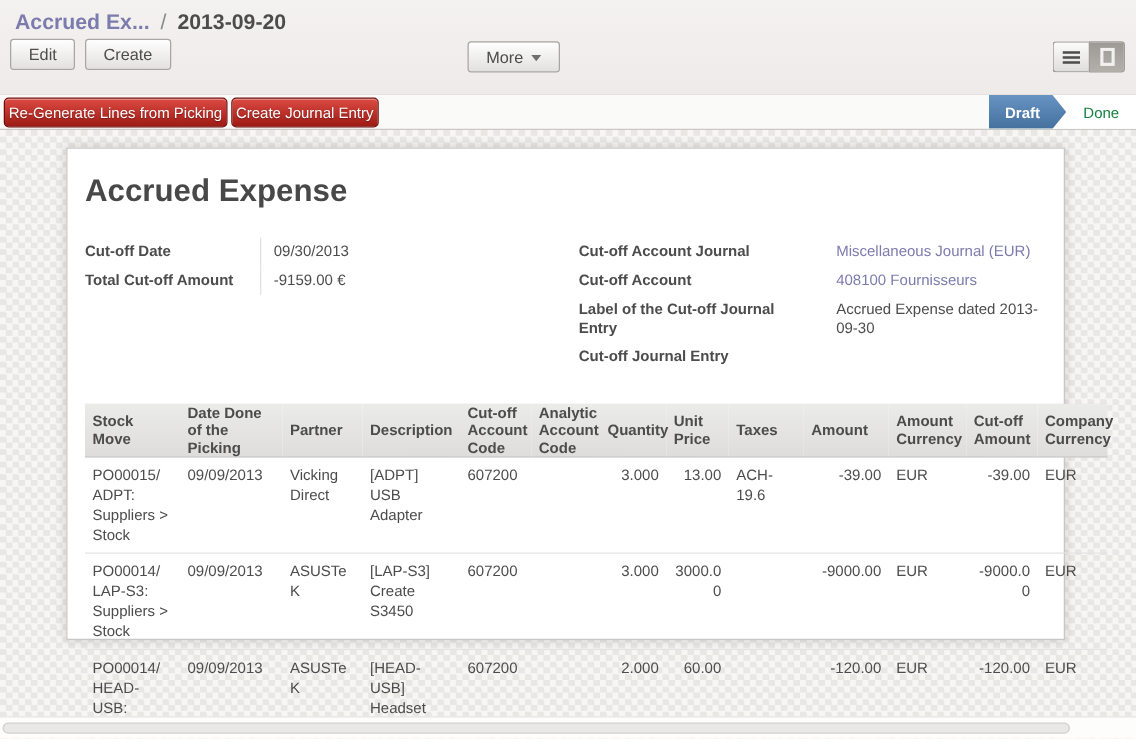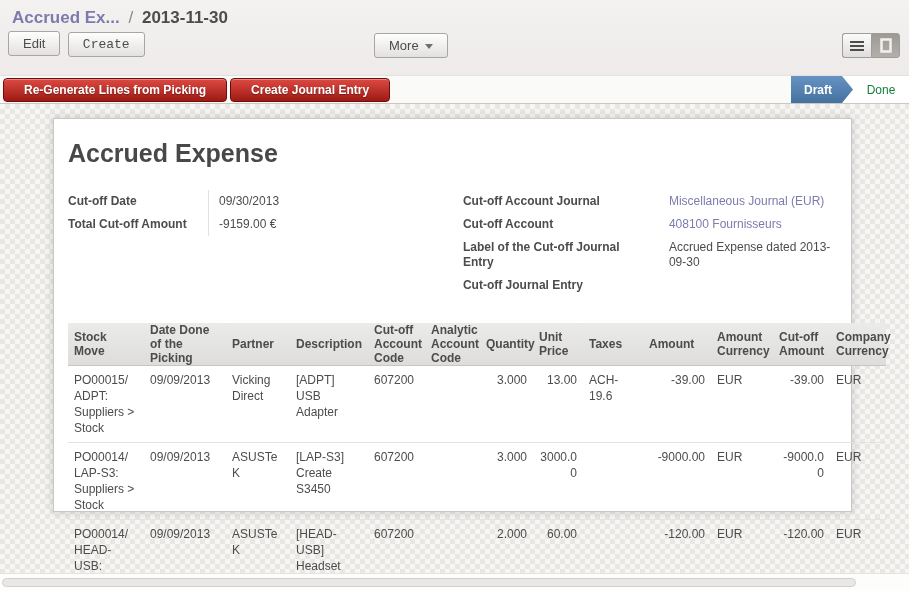--- a/index.html
+++ b/index.html
@@ -13,37 +13,37 @@
   .breadcrumb { padding:8px 12px 0 12px; font-size:17px; font-weight:bold; }
   .breadcrumb a { color:#7c7bad; text-decoration:none; cursor:pointer; }
   .breadcrumb .sep { color:#8a8a8a; font-weight:normal; padding:0 4px; }
   .breadcrumb .current { color:#4c4c4c; }
 
   .toolbar { position:relative; height:36px; margin-top:3px; }
   .btn { display:inline-block; padding:4px 14px; font-size:13px; color:#4c4c4c;
          background:linear-gradient(#fefefe,#e3e1df); border:1px solid #a8a6a3;
          border-radius:3px; cursor:pointer; line-height:15px; }
   .btn-edit { margin-left:8px; }
-  .btn-create { margin-left:3px;font-family:Liberation Mono, monospace; }
+  .btn-create { margin-left:3px; }
   .btn-more { position:absolute; left:374px; top:2px; }
   .caret { display:inline-block; width:0; height:0; margin-left:6px; vertical-align:middle;
            border-left:4px solid transparent; border-right:4px solid transparent;
            border-top:5px solid #6f6f6f; }
   .switcher { position:absolute; right:9px; top:2px; display:flex; }
   .sw-btn { width:29px; height:25px; display:flex; align-items:center; justify-content:center;
             border:1px solid #9f9d9a; background:linear-gradient(#fbfbfb,#e0dedc); cursor:pointer; }
   .sw-btn:first-child { border-radius:3px 0 0 3px; border-right:none; }
   .sw-btn:last-child { border-radius:0 3px 3px 0; }
   .sw-btn.active { background:linear-gradient(#9d9995,#b3afab); }
 
   
   .actionbar { position:absolute; top:75px; left:0; right:0; height:29px;
                background:#fafaf9; border-top:1px solid #e3e0dd; border-bottom:1px solid #cbc8c4;
                display:flex; align-items:center; }
-  .btn-danger { margin-left:3px; padding:4px 20px; font-size:12px; font-weight:bold; color:#fff;
+  .btn-danger { margin-left:3px; padding:4px 3px; font-size:12px; font-weight:normal; color:#fff;
                 text-shadow:0 1px 1px rgba(0,0,0,.35);
                 background:linear-gradient(#dc4a42,#9e1a14); border:1px solid #6f0d0a;
                 border-radius:4px; box-shadow:inset 0 1px 0 rgba(255,255,255,.35); cursor:pointer; }
   .statusbar { position:absolute; right:0; top:0; bottom:0; width:118px; background:#fff;
                display:flex; align-items:stretch; }
   .state { font-size:12px; display:flex; align-items:center; justify-content:center; }
   .state.active { width:62px; color:#fff; font-weight:bold; background:linear-gradient(#6793c3,#45719f);
                   clip-path:polygon(0 0, calc(100% - 11px) 0, 100% 50%, calc(100% - 11px) 100%, 0 100%);
                   padding-right:8px; }
   .state.inactive { flex:1; color:#15803d; }
@@ -87,21 +87,21 @@
 </style>
 </head>
 <body>
 
 <div class="screen">
 
   <div class="topbar">
     <div class="breadcrumb">
       <a>Accrued Ex...</a>
       <span class="sep">/</span>
-      <span class="current">2013-11-30</span>
+      <span class="current">2013-09-20</span>
     </div>
     <div class="toolbar">
       <button class="btn btn-edit">Edit</button>
       <button class="btn btn-create">Create</button>
       <button class="btn btn-more"><span>More</span><span class="caret"></span></button>
       <div class="switcher">
         <div class="sw-btn">
           <svg width="14" height="12">
             <rect x="0" y="1" width="14" height="2" fill="#4c4c4c"></rect>
             <rect x="0" y="5" width="14" height="2" fill="#4c4c4c"></rect>

